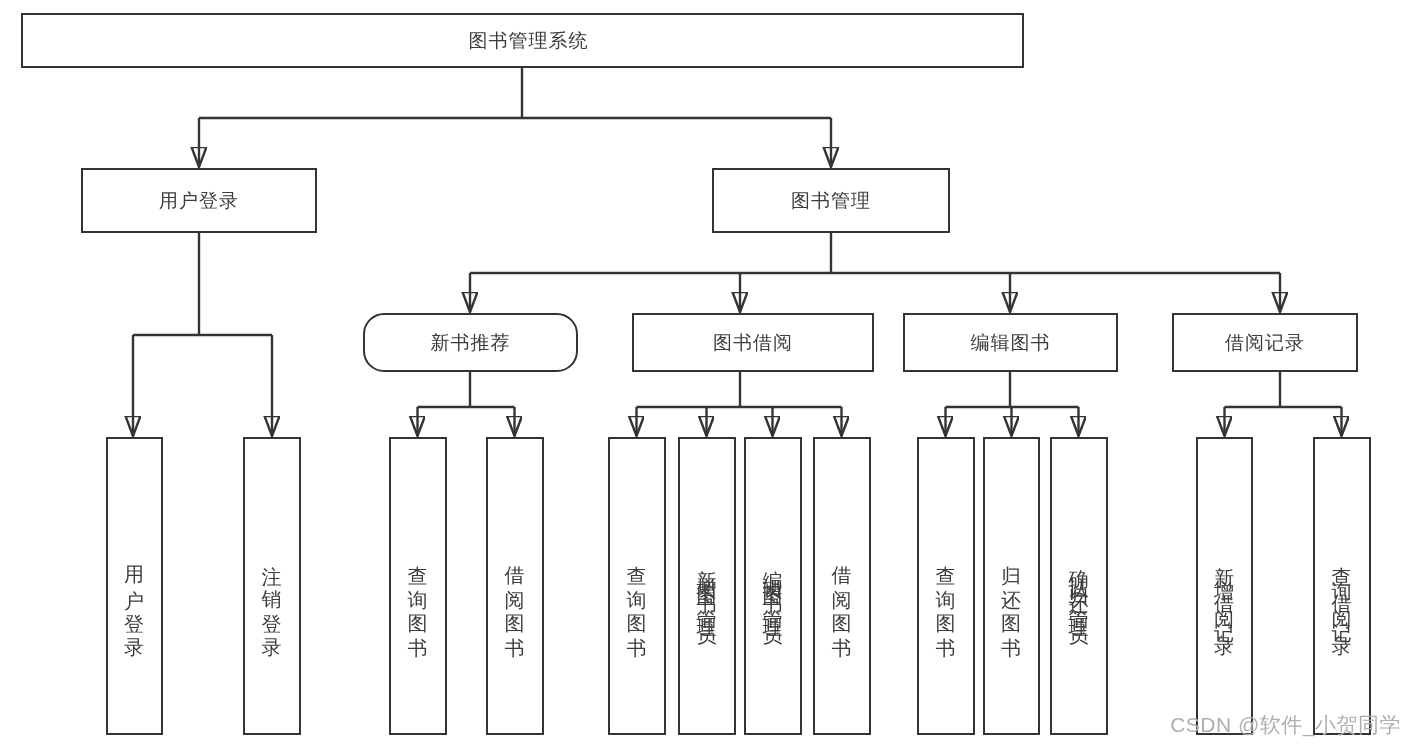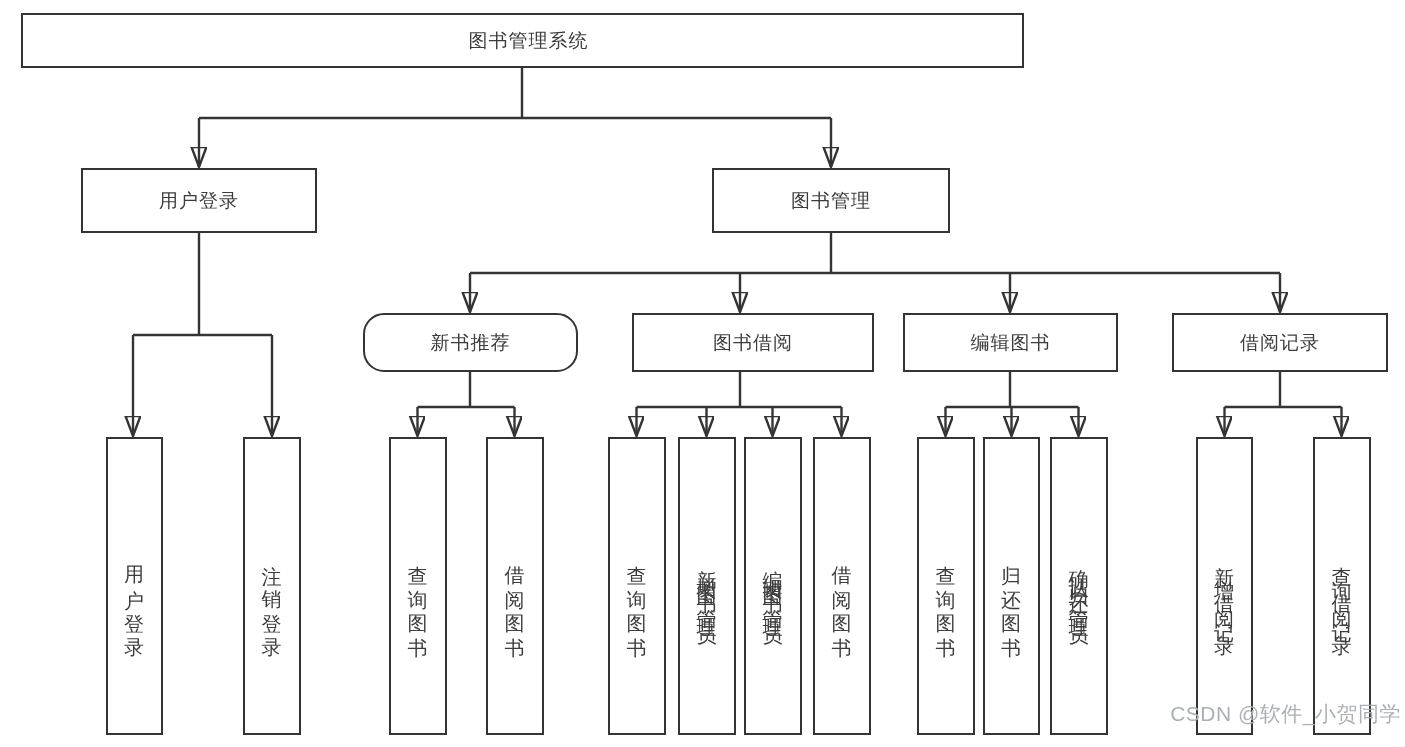--- a/index.html
+++ b/index.html
@@ -26,21 +26,21 @@
     text-orientation:mixed;
     font-size:20px;
     line-height:1;
     white-space:nowrap;
   }
   .sp4{letter-spacing:24px;padding-top:24px;}
   .sp6{letter-spacing:14px;padding-top:14px;}
   .sp9{letter-spacing:8px;padding-top:8px;}
   .watermark{
     position:absolute;
-    right:4px;bottom:19px;
+    right:4px;bottom:8px;
     font-size:21px;
     color:#aab0b6;
     letter-spacing:0.5px;
     white-space:nowrap;
   }
 </style>
 </head>
 <body>
 
 <div class="stage">
@@ -113,21 +113,21 @@
 
   <div class="box" style="left:363px;top:313px;width:215px;height:59px;border-radius:21px;">
     <span class="hlabel">新书推荐</span>
   </div>
   <div class="box" style="left:632px;top:313px;width:242px;height:59px;">
     <span class="hlabel">图书借阅</span>
   </div>
   <div class="box" style="left:903px;top:313px;width:215px;height:59px;">
     <span class="hlabel">编辑图书</span>
   </div>
-  <div class="box" style="left:1172px;top:313px;width:216px;height:59px;">
+  <div class="box" style="left:1172px;top:313px;width:186px;height:59px;">
     <span class="hlabel">借阅记录</span>
   </div>
 
   <div class="box" style="left:106px;top:437px;width:57px;height:298px;">
     <span class="vtext sp4">用户登录</span>
   </div>
   <div class="box" style="left:243px;top:437px;width:58px;height:298px;">
     <span class="vtext sp4">注销登录</span>
   </div>
 

